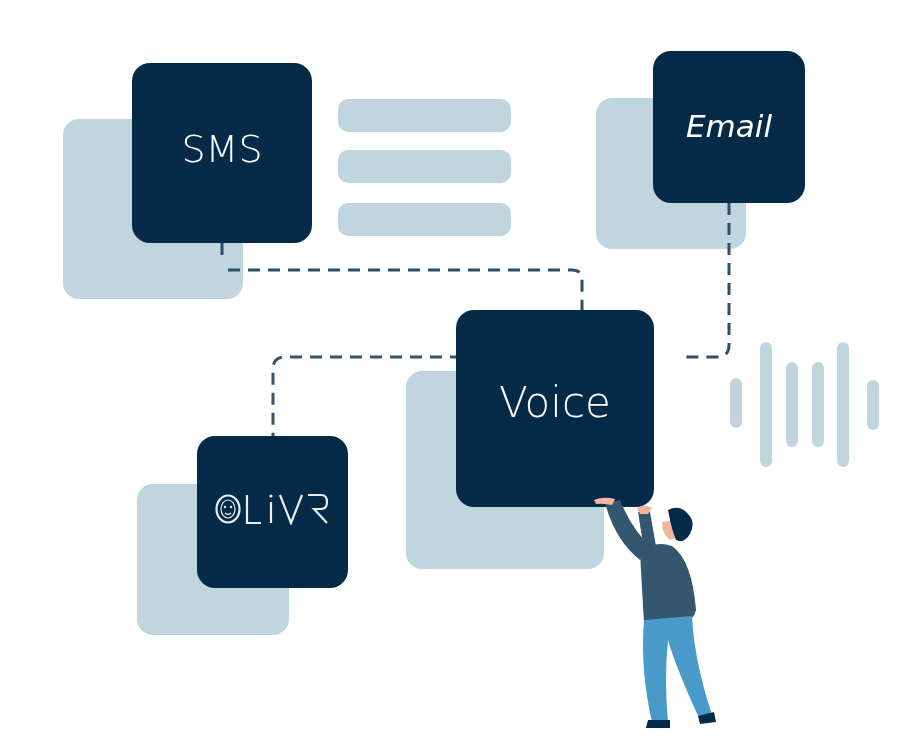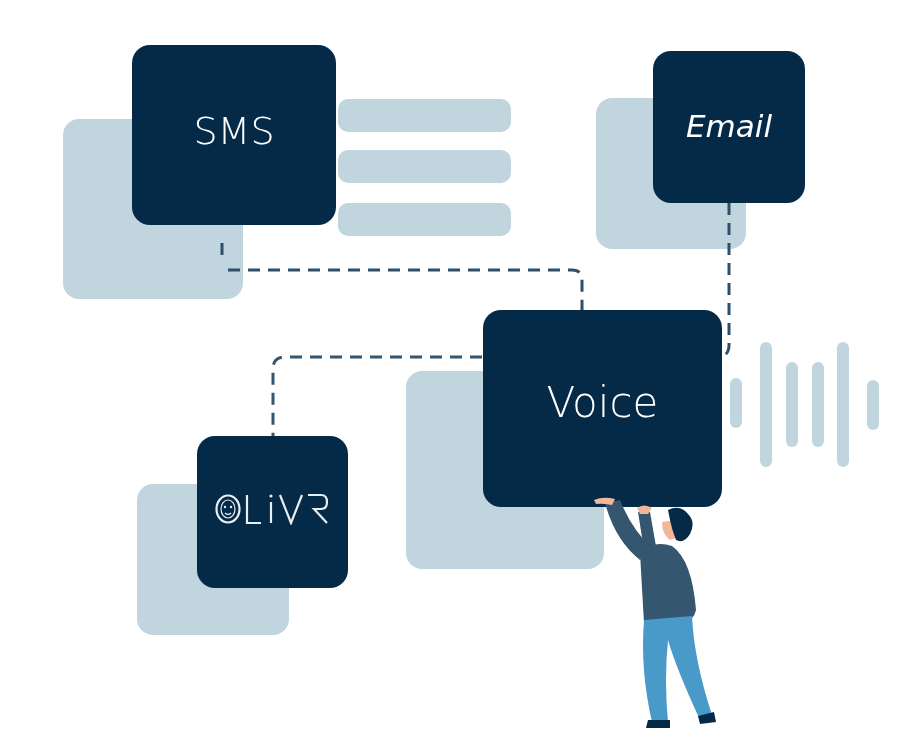--- a/index.html
+++ b/index.html
@@ -33,27 +33,27 @@
   <div class="wave" style="left:837px;top:342px;height:125px;"></div>
   <div class="wave" style="left:867px;top:380px;height:50px;"></div>
 </div>
 
 <svg class="lines" width="900" height="748">
   <path d="M222 243 V258 M228 270 H572 Q582 270 582 280 V310" fill="none" stroke="#2d4f6b" stroke-width="3" stroke-dasharray="12 8"></path>
   <path d="M729 203 V345 Q729 357 717 357 H680" fill="none" stroke="#2d4f6b" stroke-width="3" stroke-dasharray="12 8"></path>
   <path d="M482 357 H285 Q273 357 273 369 V436" fill="none" stroke="#35566f" stroke-width="3" stroke-dasharray="12 8"></path>
 </svg>
 
-<div class="box" style="left:132px;top:45px;width:204px;height:180px;">
+<div class="box" style="left:132px;top:63px;width:180px;height:180px;">
   <span style="font-size:38px;margin-top:64px;">SMS</span>
 </div>
 <div class="box" style="left:653px;top:51px;width:152px;height:152px;font-style:italic;">
   <span style="font-size:31px;margin-top:57px;">Email</span>
 </div>
-<div class="box" style="left:483px;top:310px;width:239px;height:197px;">
+<div class="box" style="left:456px;top:310px;width:198px;height:197px;">
   <span style="font-size:42px;margin-top:68px;">Voice</span>
 </div>
 <div class="box" style="left:197px;top:436px;width:151px;height:152px;align-items:center;">
   <div style="display:flex;align-items:center;margin-top:-6px;">
     <svg width="26" height="30" viewBox="0 0 26 30" style="margin-right:3px;">
       <ellipse cx="13" cy="15" rx="11.5" ry="13.5" fill="none" stroke="#e8eef2" stroke-width="2.2"></ellipse>
       <ellipse cx="13" cy="15" rx="7" ry="9" fill="none" stroke="#e8eef2" stroke-width="1.2"></ellipse>
       <circle cx="10" cy="13" r="1.2" fill="#e8eef2"></circle>
       <circle cx="16" cy="13" r="1.2" fill="#e8eef2"></circle>
       <path d="M10 19 Q13 22 16 19" fill="none" stroke="#e8eef2" stroke-width="1.2"></path>

